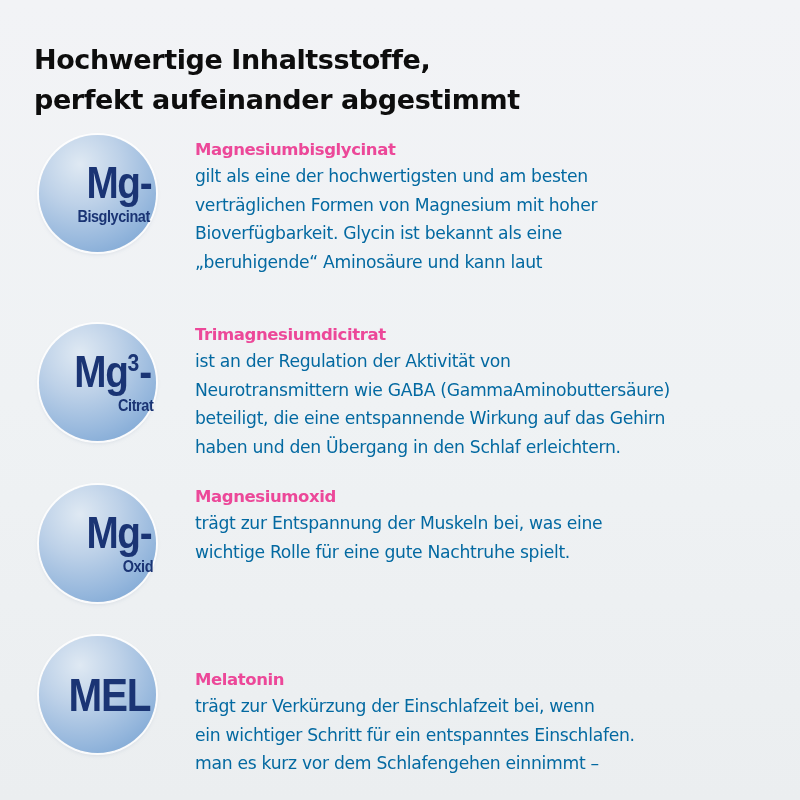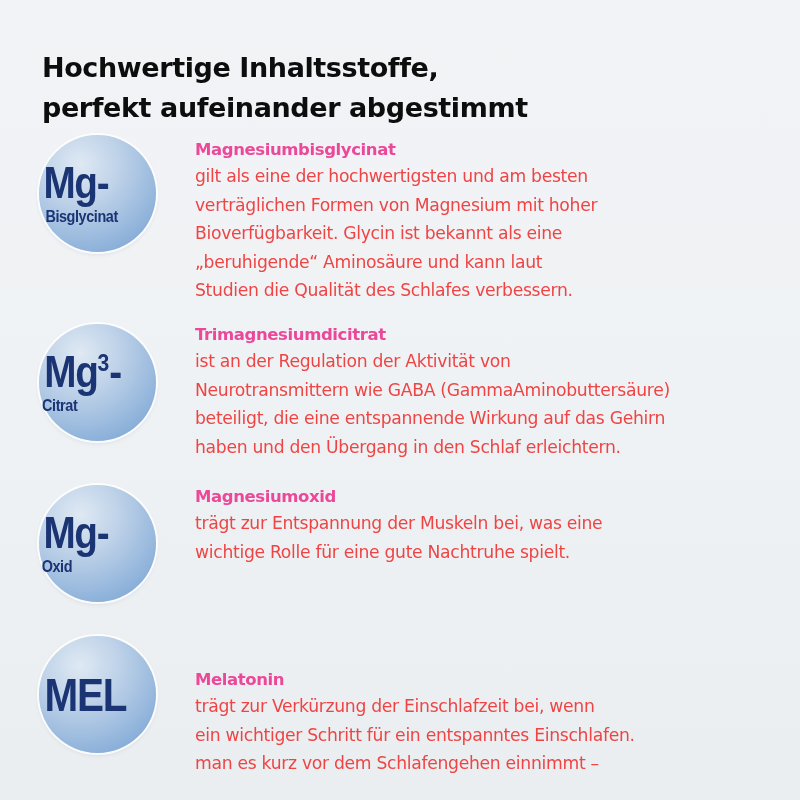--- a/index.html
+++ b/index.html
@@ -12,41 +12,41 @@
       overflow: hidden;
       background: linear-gradient(180deg, #f2f3f6 0%, #eff2f4 50%, #ebeef0 100%);
       font-family: "DejaVu Sans", sans-serif;
       color: #121212;
       position: relative;
     }
     .page-title {
       position: absolute;
       left: 30px;
       top: 36px;
-      margin: 12px;
+      margin: 4px;
       font-family: "DejaVu Sans", sans-serif;
       font-weight: bold;
       font-size: 27px;
       line-height: 40px;
       letter-spacing: -0.4px;
       color: #0d0d0d;
     }
     .page-title span { display: block; }
 
     .badge {
       position: absolute;
       left: 39px;
       width: 117px;
       height: 117px;
       border-radius: 50%;
       background: radial-gradient(circle at 35% 25%, #dfe9f3 0%, #bdd1e8 35%, #94b6dc 70%, #6f9dcf 100%);
       box-shadow: 0 0 0 2px rgba(255,255,255,0.85), 0 2px 4px rgba(120,140,170,0.25);
       display: flex;
       flex-direction: column;
-      align-items: flex-start;
+      align-items: flex-end;
       justify-content: center;
       color: #1a3474;
       font-family: "Liberation Sans", sans-serif;
       font-weight: bold;
     }
     .badge .main {
       font-size: 44px;
       line-height: 44px;
       letter-spacing: -1.5px;
       transform: scaleX(0.88);
@@ -82,21 +82,21 @@
       line-height: 24px;
       letter-spacing: -0.4px;
       color: #ec4899;
     }
     .item .desc {
       margin: 0;
       font-family: "DejaVu Sans", sans-serif;
       font-size: 17.2px;
       line-height: 28.6px;
       letter-spacing: -0.3px;
-      color: #ef4444;
+      color: #0369a1;
     }
     .item .desc span { display: block; white-space: nowrap; }
   </style>
 </head>
 <body>
 
 <h1 class="page-title">
   <span>Hochwertige Inhaltsstoffe,</span>
   <span>perfekt aufeinander abgestimmt</span>
 </h1>
@@ -105,21 +105,20 @@
   <div class="main">Mg-</div>
   <div class="sub">Bisglycinat</div>
 </div>
 <div class="item" style="top:138px;">
   <h2>Magnesiumbisglycinat</h2>
   <p class="desc">
     <span>gilt als eine der hochwertigsten und am besten</span>
     <span>verträglichen Formen von Magnesium mit hoher</span>
     <span>Bioverfügbarkeit. Glycin ist bekannt als eine</span>
     <span>„beruhigende“ Aminosäure und kann laut</span>
-    <span>Studien die Qualität des Schlafes verbessern.</span>
   </p>
 </div>
 
 <div class="badge" style="top:324px;">
   <div class="main"><span>Mg</span><sup>3</sup><span>-</span></div>
   <div class="sub">Citrat</div>
 </div>
 <div class="item" style="top:323px;">
   <h2>Trimagnesiumdicitrat</h2>
   <p class="desc">

